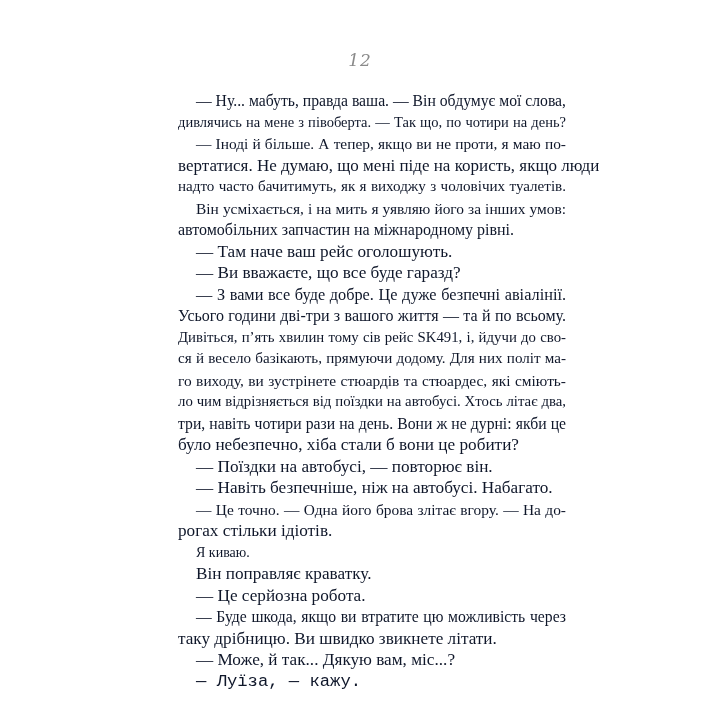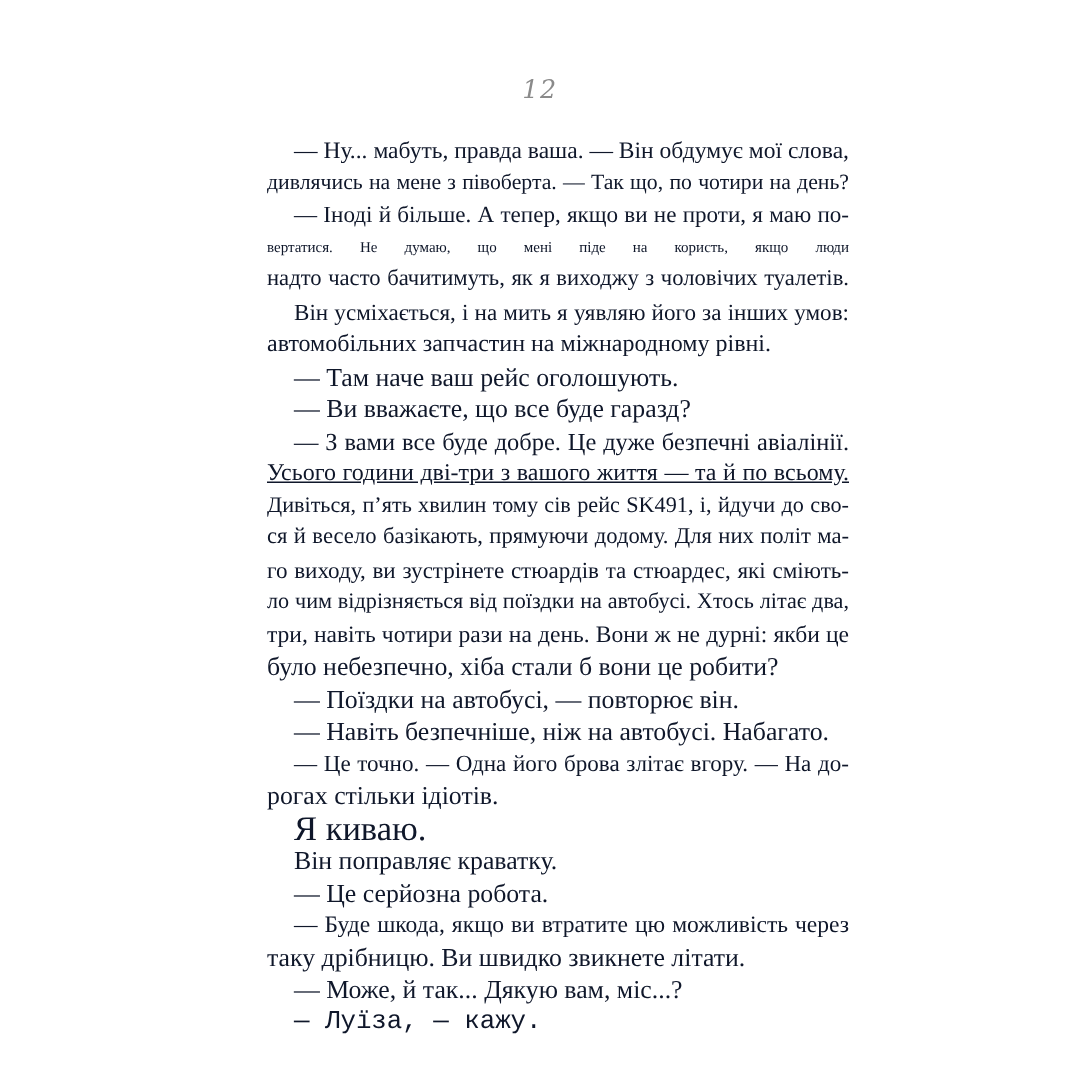--- a/index.html
+++ b/index.html
@@ -55,39 +55,39 @@
   </style>
 </head>
 <body>
 
 <div class="page">
   <div class="page-number">12</div>
   <div class="text-block" id="text-block">
       <span class="line indent" style="white-space: nowrap; text-align-last: justify; display: block; font-size: 15.7px;">— Ну... мабуть, правда ваша. — Він обдумує мої слова,</span>
       <span class="line" style="white-space: nowrap; text-align-last: justify; display: block; font-size: 14.5px;">дивлячись на мене з півоберта. — Так що, по чотири на день?</span>
       <span class="line indent" style="white-space: nowrap; text-align-last: justify; display: block; font-size: 15.4px;">— Іноді й більше. А тепер, якщо ви не проти, я маю по-</span>
-      <span class="line" style="white-space: nowrap; text-align-last: justify; display: block; font-size: 10px;">вертатися. Не думаю, що мені піде на користь, якщо люди</span>
+      <span class="line" style="white-space: nowrap; text-align-last: justify; display: block; font-size: 17px;">вертатися. Не думаю, що мені піде на користь, якщо люди</span>
       <span class="line" style="white-space: nowrap; text-align-last: justify; display: block; font-size: 15.1px;">надто часто бачитимуть, як я виходжу з чоловічих туалетів.</span>
       <span class="line indent" style="white-space: nowrap; text-align-last: justify; display: block; font-size: 15.4px;">Він усміхається, і на мить я уявляю його за інших умов:</span>
       <span class="line last" style="white-space: nowrap; display: block; font-size: 16px;">автомобільних запчастин на міжнародному рівні.</span>
       <span class="line indent last" style="white-space: nowrap; display: block; font-size: 17.2px;">— Там наче ваш рейс оголошують.</span>
       <span class="line indent last" style="white-space: nowrap; display: block; font-size: 17.2px;">— Ви вважаєте, що все буде гаразд?</span>
       <span class="line indent" style="white-space: nowrap; text-align-last: justify; display: block; font-size: 16.3px;">— З вами все буде добре. Це дуже безпечні авіалінії.</span>
-      <span class="line" style="white-space: nowrap; text-align-last: justify; display: block; font-size: 16px; text-decoration: underline;">Усього години дві-три з вашого життя — та й по всьому.</span>
+      <span class="line" style="white-space: nowrap; text-align-last: justify; display: block; font-size: 16px;">Усього години дві-три з вашого життя — та й по всьому.</span>
       <span class="line" style="white-space: nowrap; text-align-last: justify; display: block; font-size: 14.8px;">Дивіться, п’ять хвилин тому сів рейс SK491, і, йдучи до сво-</span>
       <span class="line" style="white-space: nowrap; text-align-last: justify; display: block; font-size: 15.1px;">ся й весело базікають, прямуючи додому. Для них політ ма-</span>
       <span class="line" style="white-space: nowrap; text-align-last: justify; display: block; font-size: 15.4px;">го виходу, ви зустрінете стюардів та стюардес, які сміють-</span>
       <span class="line" style="white-space: nowrap; text-align-last: justify; display: block; font-size: 14.8px;">ло чим відрізняється від поїздки на автобусі. Хтось літає два,</span>
       <span class="line" style="white-space: nowrap; text-align-last: justify; display: block; font-size: 15.7px;">три, навіть чотири рази на день. Вони ж не дурні: якби це</span>
       <span class="line last" style="white-space: nowrap; display: block; font-size: 17.2px;">було небезпечно, хіба стали б вони це робити?</span>
       <span class="line indent last" style="white-space: nowrap; display: block; font-size: 17.2px;">— Поїздки на автобусі, — повторює він.</span>
       <span class="line indent last" style="white-space: nowrap; display: block; font-size: 17.2px;">— Навіть безпечніше, ніж на автобусі. Набагато.</span>
       <span class="line indent" style="white-space: nowrap; text-align-last: justify; display: block; font-size: 15.4px;">— Це точно. — Одна його брова злітає вгору. — На до-</span>
       <span class="line last" style="white-space: nowrap; display: block; font-size: 17.2px;">рогах стільки ідіотів.</span>
-      <span class="line indent last" style="white-space: nowrap; display: block; font-size: 23px;">Я киваю.</span>
+      <span class="line indent last" style="white-space: nowrap; display: block; font-size: 14px;">Я киваю.</span>
       <span class="line indent last" style="white-space: nowrap; display: block; font-size: 17.2px;">Він поправляє краватку.</span>
       <span class="line indent last" style="white-space: nowrap; display: block; font-size: 17.2px;">— Це серйозна робота.</span>
       <span class="line indent" style="white-space: nowrap; text-align-last: justify; display: block; font-size: 15.7px;">— Буде шкода, якщо ви втратите цю можливість через</span>
       <span class="line last" style="white-space: nowrap; display: block; font-size: 17.2px;">таку дрібницю. Ви швидко звикнете літати.</span>
       <span class="line indent last" style="white-space: nowrap; display: block; font-size: 17.2px;">— Може, й так... Дякую вам, міс...?</span>
       <span class="line indent last" style="white-space: nowrap; display: block; font-size: 17.2px; font-family: Liberation Mono, monospace;">— Луїза, — кажу.</span>
     </div>
 </div>
 
 </body></html>

